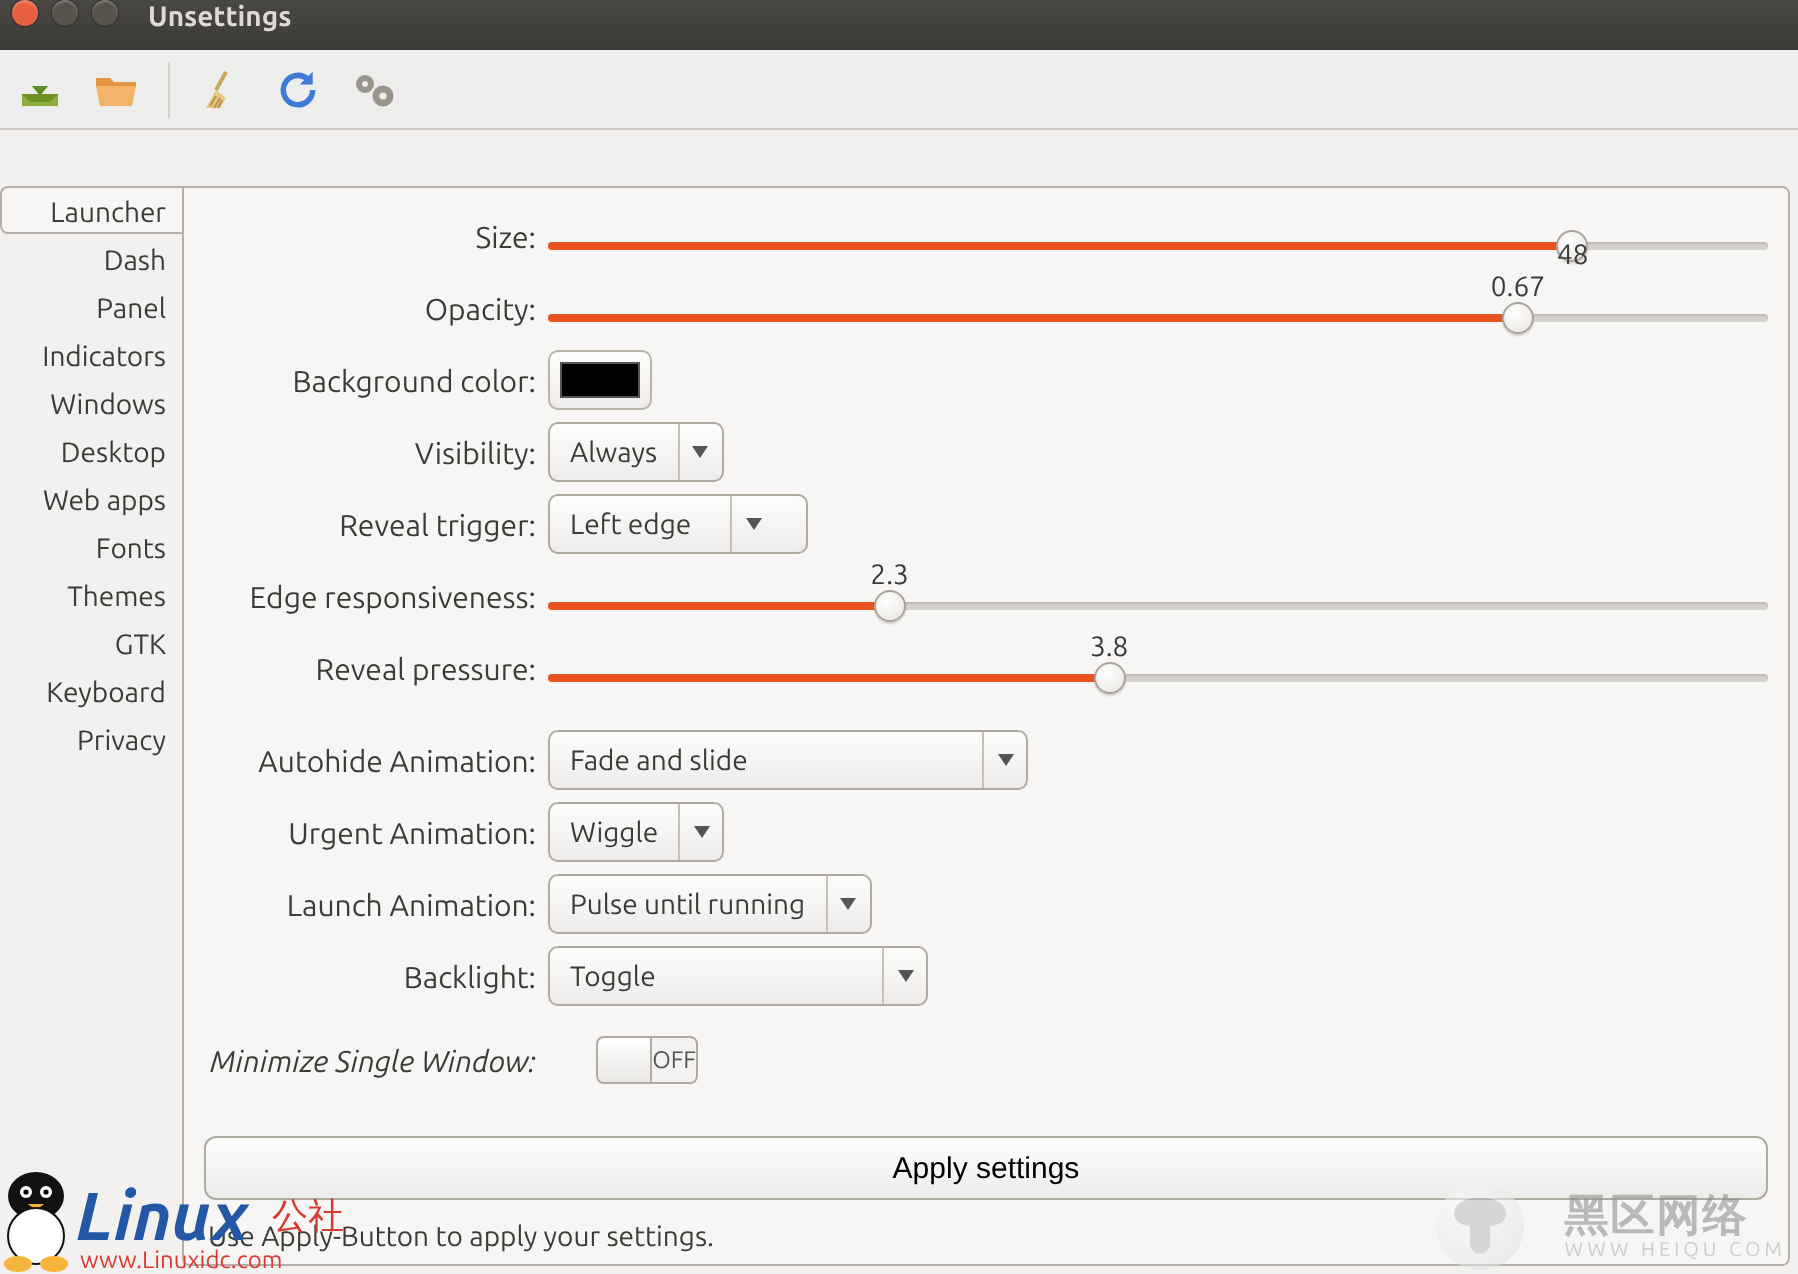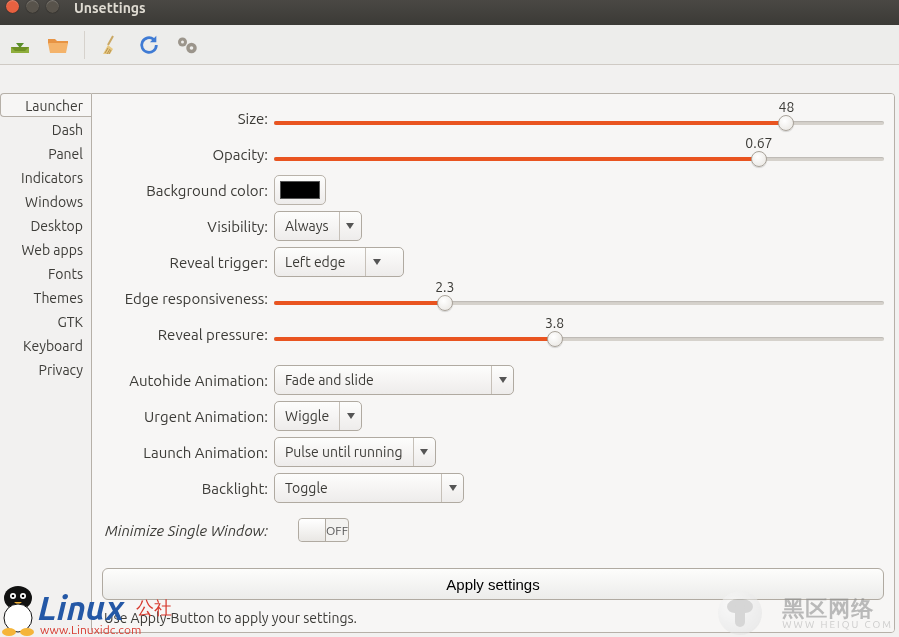--- a/index.html
+++ b/index.html
@@ -135,21 +135,21 @@
   <div class="content-wrap">
     <div class="content">
 
       <div class="row">
         <div class="lbl">Size:</div>
         <div class="ctrl">
           <div class="slider-wrap">
             <div class="slider-track"></div>
             <div class="slider-fill" style="width:84%;"></div>
             <div class="slider-thumb" style="left:84%;"></div>
-            <div class="slider-val" style="left:84%;">48</div>
+            <div class="slider-val" style="left:84%;margin-top:20px;">48</div>
           </div>
         </div>
       </div>
 
       <div class="row">
         <div class="lbl">Opacity:</div>
         <div class="ctrl">
           <div class="slider-wrap">
             <div class="slider-track"></div>
             <div class="slider-fill" style="width:79.5%;"></div>

